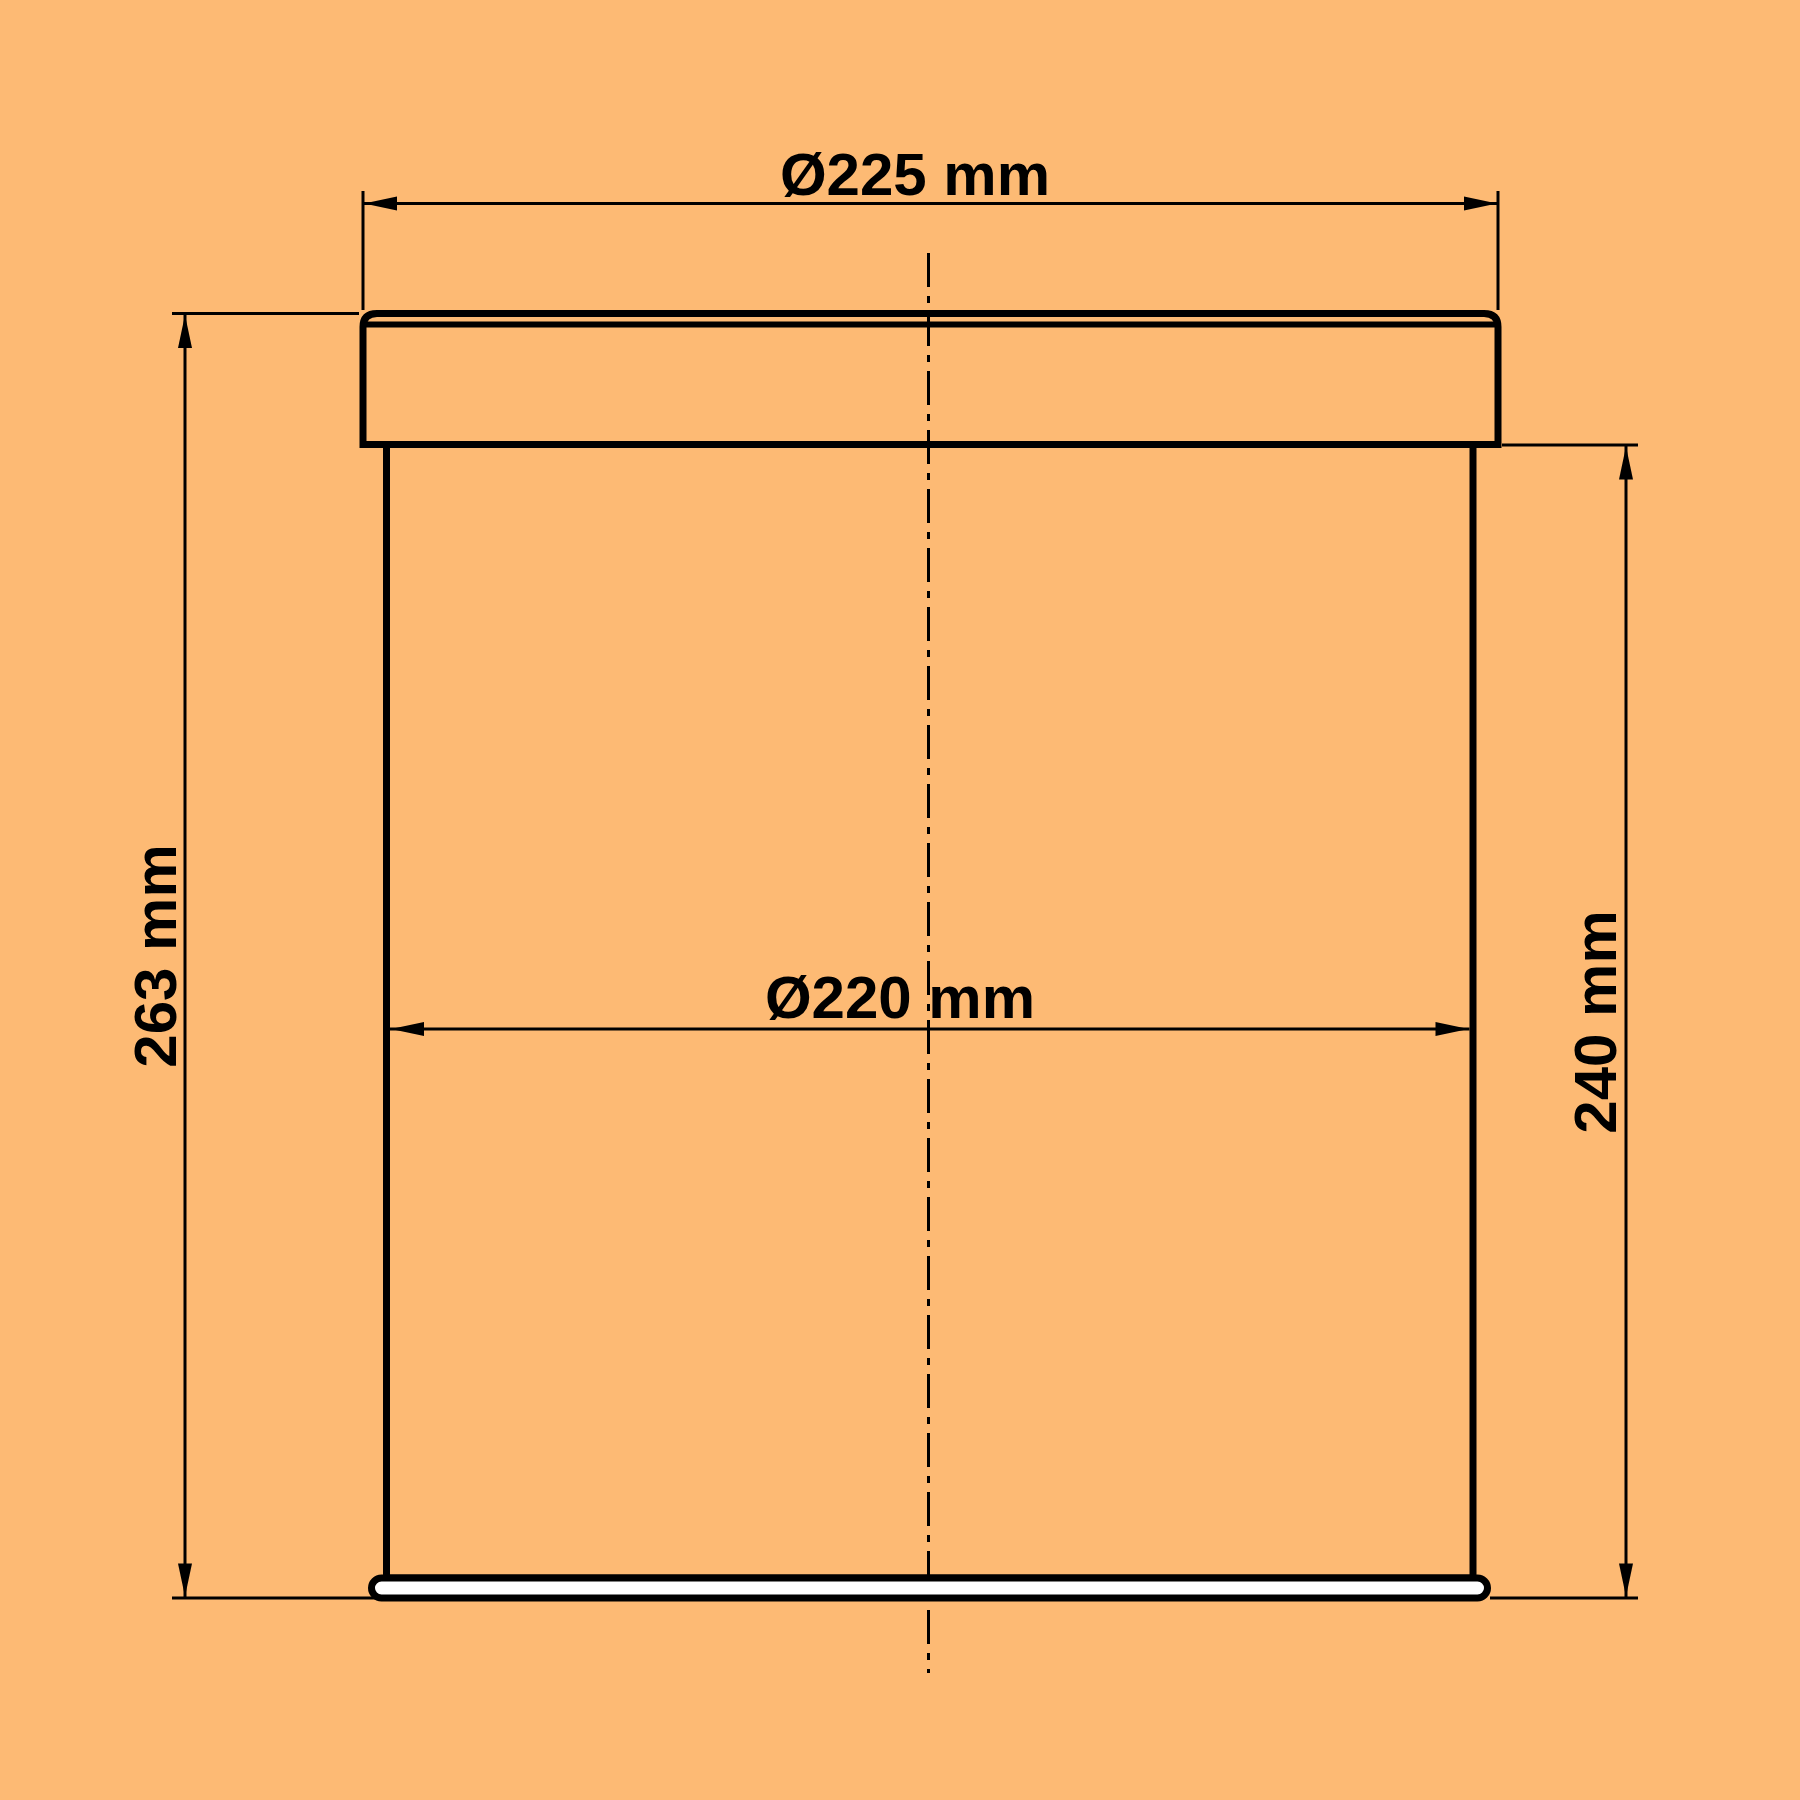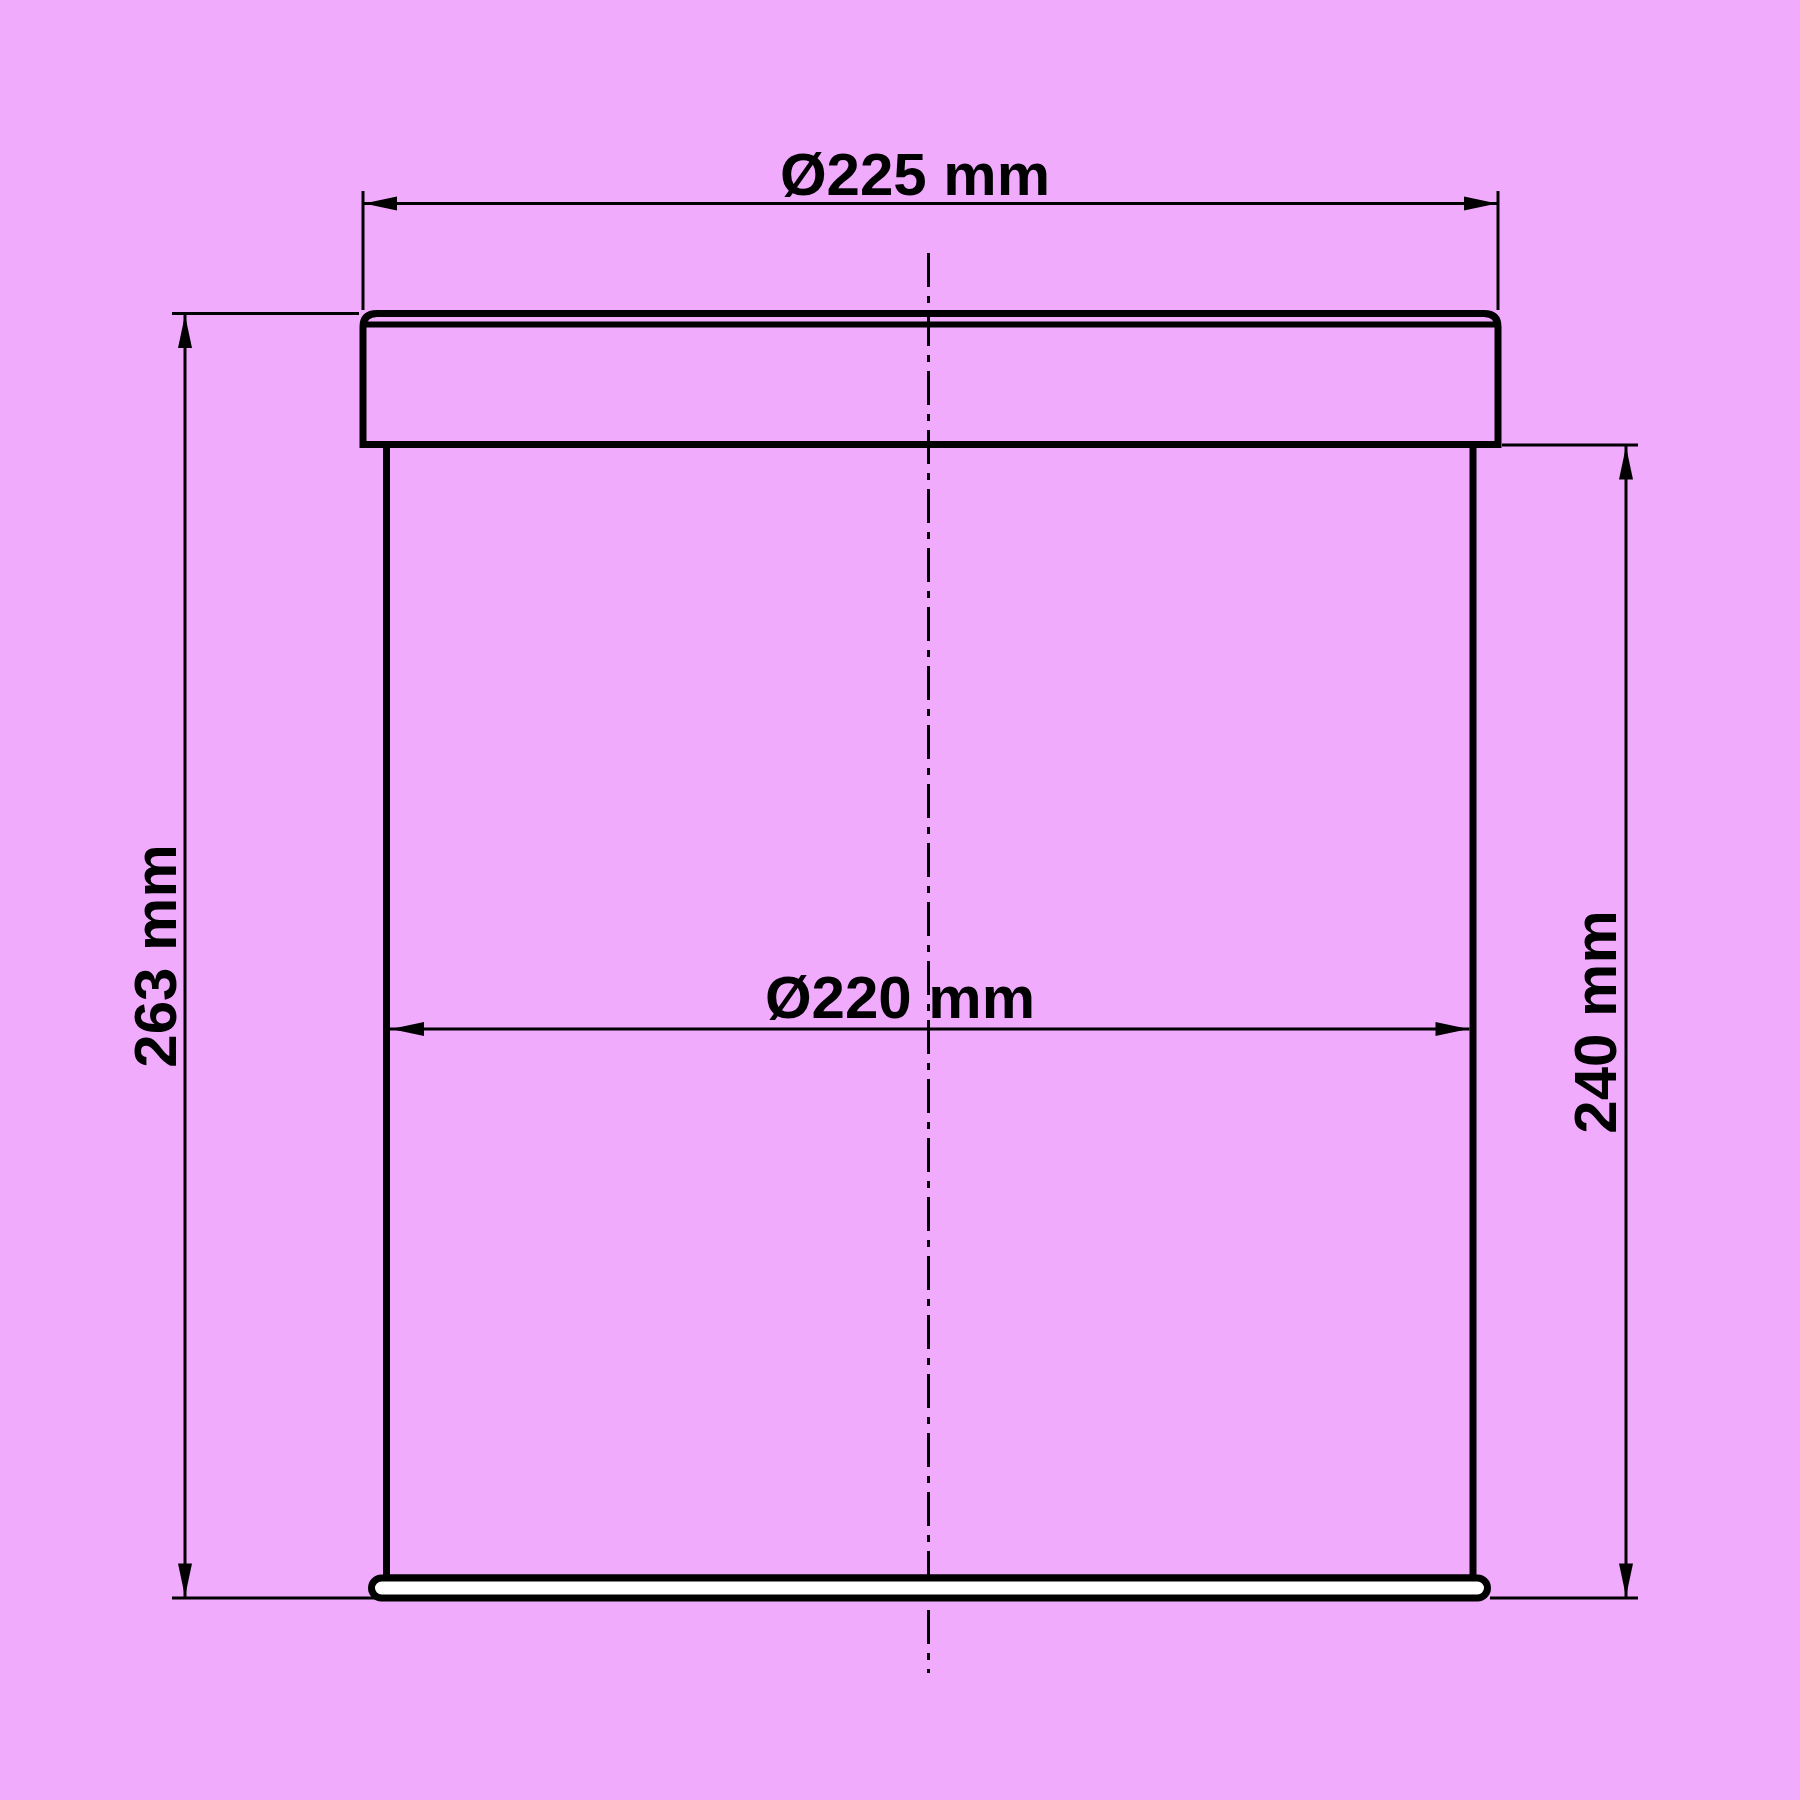--- a/index.html
+++ b/index.html
@@ -4,21 +4,21 @@
 <style>
   html, body {
     margin: 0;
     padding: 0;
     background: #ffffff;
   }
   .canvas {
     position: relative;
     width: 1800px;
     height: 1800px;
-    background: #f0abfc;
+    background: #fdba74;
     overflow: hidden;
   }
   .canvas svg {
     position: absolute;
     left: 0;
     top: 0;
     width: 1800px;
     height: 1800px;
     display: block;
   }

